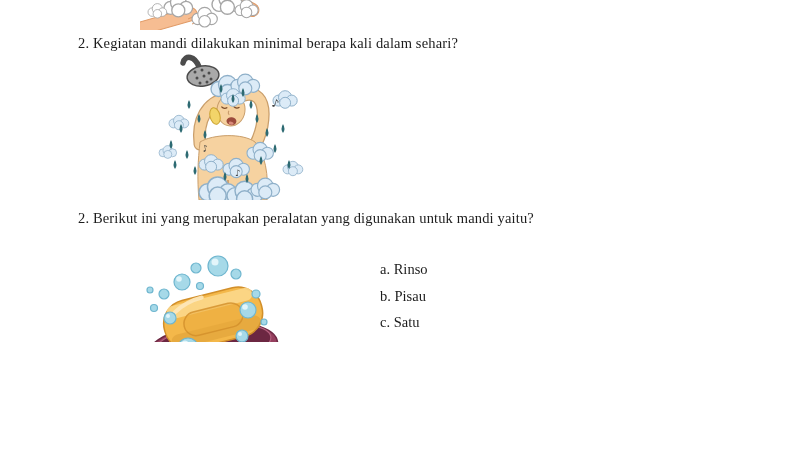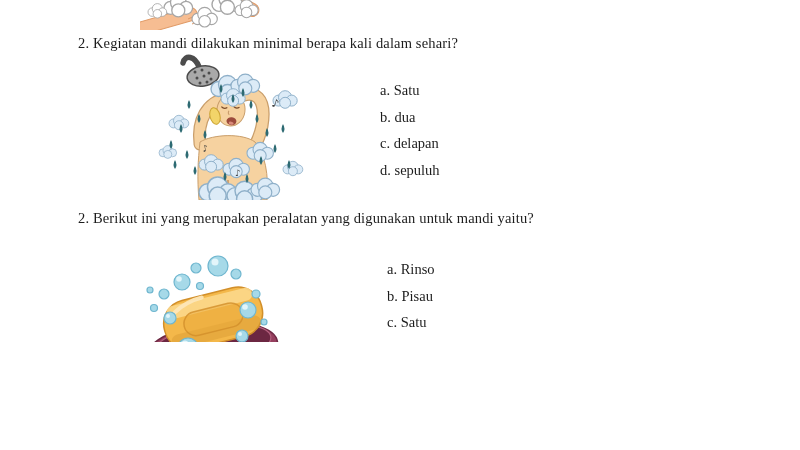--- a/index.html
+++ b/index.html
@@ -21,21 +21,21 @@
   .qtext{ position:absolute; font-size:14.5px; letter-spacing:.15px; white-space:nowrap; }
   .opts{ position:absolute; font-size:14.5px; }
   .opt{ line-height:15px; margin-bottom:11.5px; white-space:nowrap; }
   .ill{ position:absolute; }
   #ill-hands{ left:140px; top:0px; }
   #ill-shower{ left:155px; top:54px; }
   #ill-soap{ left:130px; top:252px; }
   #q2-text{ left:78px; top:35px; }
   #q2-opts{ left:380px; top:83px; }
   #q3-text{ left:78px; top:210px; }
-  #q3-opts{ left:380px; top:262px;margin-left:7px; }
+  #q3-opts{ left:380px; top:262px; }
   #q4-text{ left:78px; top:399px; }
 </style>
 </head>
 <body>
 
 <div class="page">
 
   <div class="ill" id="ill-hands">
     <svg width="128" height="30" viewBox="0 0 128 30">
       <defs>
@@ -145,26 +145,20 @@
           <use href="#drop" transform="translate(46,76)"></use>
       </g>
       <g fill="var(--c-note)" font-family="DejaVu Sans, sans-serif">
         <text x="116" y="52" font-size="11" transform="rotate(16 116 52)">♪</text>
         <text x="48" y="98" font-size="9" transform="rotate(-12 48 98)">♪</text>
         <text x="80" y="122" font-size="9">♪</text>
       </g>
     </svg>
   </div>
 
-  <div class="opts" id="q2-opts">
-    <div class="opt">a. Satu</div>
-    <div class="opt">b. dua</div>
-    <div class="opt">c. delapan</div>
-    <div class="opt">d. sepuluh</div>
-  </div>
 
   <div class="qtext" id="q3-text">2. Berikut ini yang merupakan peralatan yang digunakan untuk mandi yaitu?</div>
 
   <div class="ill" id="ill-soap">
     <svg width="162" height="130" viewBox="0 0 162 130">
       <g transform="rotate(-7 82 98)">
         <ellipse cx="82" cy="98" rx="66" ry="27" fill="var(--c-dish)" stroke="var(--c-dish_dark)" stroke-width="1.5"></ellipse>
         <ellipse cx="84" cy="92" rx="58" ry="19" fill="var(--c-dish_dark)"></ellipse>
         <ellipse cx="84" cy="92" rx="58" ry="19" fill="none" stroke="#b4607e" stroke-width="1.2"></ellipse>
         <g stroke="var(--c-dish_dark)" stroke-width="2" opacity="0.85">

